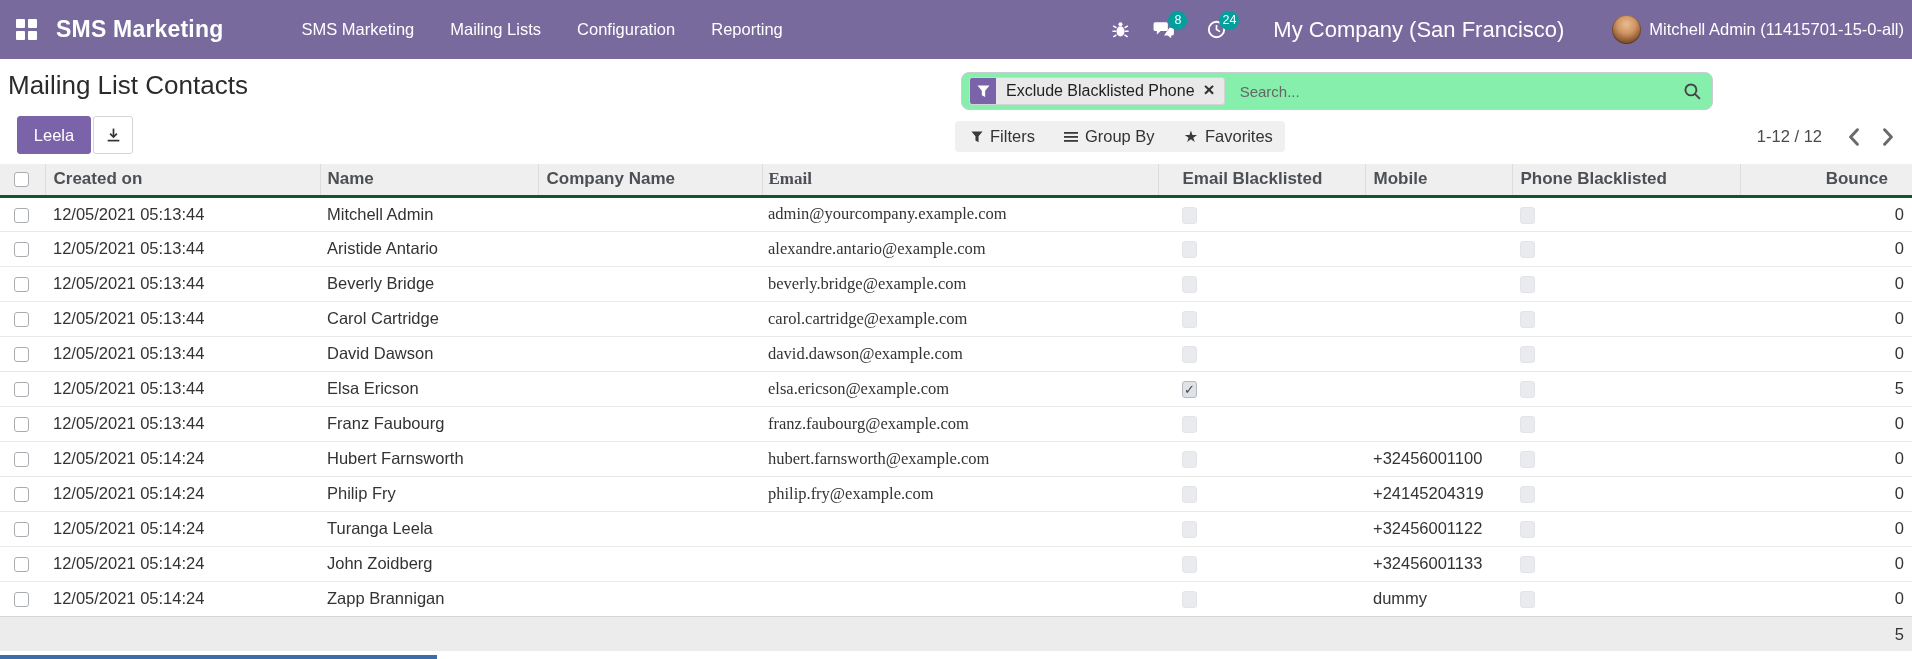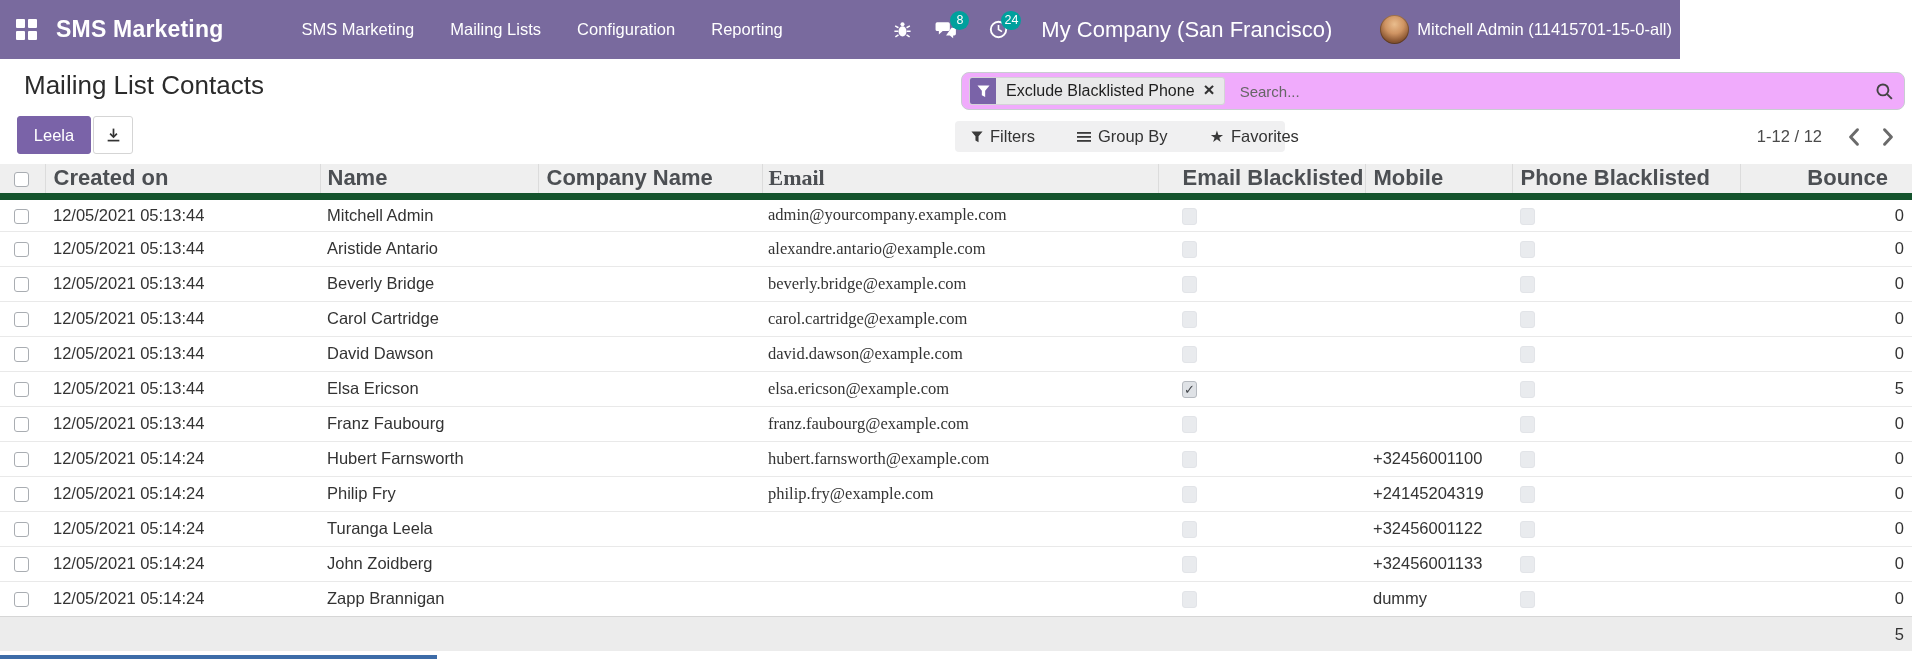--- a/index.html
+++ b/index.html
@@ -1,75 +1,75 @@
 <!DOCTYPE html>
 <html style="--navbar-bg: #796a9e; --accent: #7a63a8; --badge: #00a09d;"><head>
 <meta charset="utf-8">
 <style>
   * { margin:0; padding:0; box-sizing:border-box; }
   html,body { width:1912px; height:659px; background:#fff; font-family:"Liberation Sans", sans-serif; overflow:hidden; }
   #app { position:relative; width:1912px; height:659px; background:#fff; }
 
   
-  #navbar { position:absolute; left:0; top:0; width:1680px; height:59px;
+  #navbar { position:absolute; left:0; top:0; width:1912px; height:59px;
     background:var(--navbar-bg,#796a9e); display:flex; align-items:center; color:#fff; }
   .apps-icon { width:22px; height:22px; margin-left:16px; display:grid;
     grid-template-columns:9px 9px; grid-template-rows:9px 9px; gap:3px; cursor:pointer; }
   .apps-icon span { background:#fff; border-radius:1px; }
   .brand { font-size:23px; font-weight:700; margin-left:18px; letter-spacing:.2px; white-space:nowrap; }
   #menus { display:flex; margin-left:60px; height:59px; align-items:center; }
   .menu-item { font-size:16.5px; padding:0 18px; height:59px; line-height:59px; cursor:pointer; white-space:nowrap; color:#fff; }
   .nav-right { margin-left:auto; display:flex; align-items:center; padding-right:8px; }
   .icon-btn { position:relative; display:inline-flex; align-items:center; justify-content:center;
     width:26px; height:26px; cursor:pointer; }
   .icon-btn svg { display:block; }
   .badge { position:absolute; top:-6px; right:-10px; min-width:19px; height:19px; border-radius:10px;
     background:var(--badge,#00a09d); color:#fff; font-size:12.5px; line-height:19px; text-align:center; padding:0 3px; }
   .nav-bug { margin-right:18px; }
   .nav-msg { margin-right:26px; }
-  .nav-act { margin-right:30px; }
+  .nav-act { margin-right:44px; }
   .company { font-size:22px; margin-right:48px; cursor:pointer; white-space:nowrap; }
   .avatar { width:29px; height:29px; border-radius:50%; margin-right:8px; cursor:pointer;
     background:radial-gradient(circle at 50% 32%, #e9bd8d 0%, #cf9463 38%, #8a5632 70%, #54351f 100%);
     box-shadow:inset 0 0 0 1px rgba(0,0,0,.25); }
   .username { font-size:16.5px; cursor:pointer; white-space:nowrap; }
 
   
-  .page-title { position:absolute; left:24px; top:70px; font-size:26px; color:#2b2b2b; }
+  .page-title { position:absolute; left:8px; top:70px; font-size:26px; color:#2b2b2b; }
   .btn-create { position:absolute; left:17px; top:116px; width:74px; height:38px; background:var(--accent,#7a63a8);
     color:#fff; border:1px solid var(--accent,#7a63a8); border-radius:3px; font-size:16.5px; cursor:pointer;
     font-family:"Liberation Sans",sans-serif; }
   .btn-export { position:absolute; left:93px; top:116px; width:40px; height:38px; background:#fff;
     border:1px solid #d5d5d5; border-radius:3px; cursor:pointer; display:flex; align-items:center; justify-content:center; }
 
-  .searchbox { position:absolute; left:961px; top:72px; width:944px; height:38px; background:#f0abfc;
+  .searchbox { position:absolute; left:961px; top:72px; width:752px; height:38px; background:#86efac;
     border:1px solid #c9ccd2; border-radius:8px; display:flex; align-items:center; padding:0 10px 0 7px; }
   .facet { display:flex; align-items:center; height:28px; background:#e9e9ea; border:1px solid #d3d3d6;
     border-radius:3px; overflow:hidden; }
   .facet-icon { width:26px; height:28px; background:var(--accent,#7a63a8); display:flex; align-items:center; justify-content:center; }
   .facet-label { font-size:16px; color:#1f1f1f; padding:0 9px 0 10px; white-space:nowrap; }
   .facet-remove { font-size:19px; font-weight:700; color:#333; padding:0 9px 2px 0; cursor:pointer; line-height:26px; }
   .search-placeholder { font-size:15px; color:#666; margin-left:15px; flex:1 1 auto; cursor:text; }
   .search-glass { margin-left:auto; cursor:pointer; display:flex; align-items:center; }
 
   .filterbar { position:absolute; left:955px; top:121px; width:330px; height:31px; background:#f0f0f1;
-    border-radius:4px; display:flex; align-items:center; padding:0 16px; gap:42px; }
+    border-radius:4px; display:flex; align-items:center; padding:0 16px; gap:29px; }
   .filterbar .fb-item { display:flex; align-items:center; gap:7px; font-size:16.5px; color:#333; cursor:pointer; white-space:nowrap; }
   .fb-star { font-size:16px; color:#3a3a3a; line-height:1; }
 
   .pager { position:absolute; right:18px; top:121px; height:31px; display:flex; align-items:center; gap:26px; }
   .pager-range { font-size:16.5px; color:#4a4a4a; }
   .pager-nav { display:flex; align-items:center; gap:22px; }
   .pager-btn { cursor:pointer; display:flex; align-items:center; }
 
   
   .listview { position:absolute; left:0; top:164px; width:1912px; }
   table { border-collapse:collapse; table-layout:fixed; width:1912px; }
-  thead th { height:32px; background:#efefef; border-bottom:7px solid #14532d; border-left:1px solid #dcdcdc;
-    font-size:22px; font-weight:700; color:#4c4f53; text-align:left; vertical-align:middle; white-space:nowrap; overflow:hidden; }
+  thead th { height:32px; background:#efefef; border-bottom:3px solid #14532d; border-left:1px solid #dcdcdc;
+    font-size:17px; font-weight:700; color:#4c4f53; text-align:left; vertical-align:middle; white-space:nowrap; overflow:hidden; }
   thead th:first-child { border-left:none; }
   tbody td { height:35px; border-bottom:1px solid #e9e9e9; font-size:16.5px; color:#333; vertical-align:middle;
     white-space:nowrap; overflow:hidden; background:#fff; }
   tbody tr { cursor:pointer; }
   .col-sel { padding-left:14px; }
   .p0 { padding-left:8px; } .p1 { padding-left:7px; } .p2 { padding-left:8px; } .p3 { padding-left:6px;font-family:Liberation Serif, serif; }
   .p4 { padding-left:24px; } .p5 { padding-left:8px; } .p6 { padding-left:8px; }
   th.p7 { text-align:right; padding-right:24px; }
   td.p7 { text-align:right; padding-right:8px; }
 

